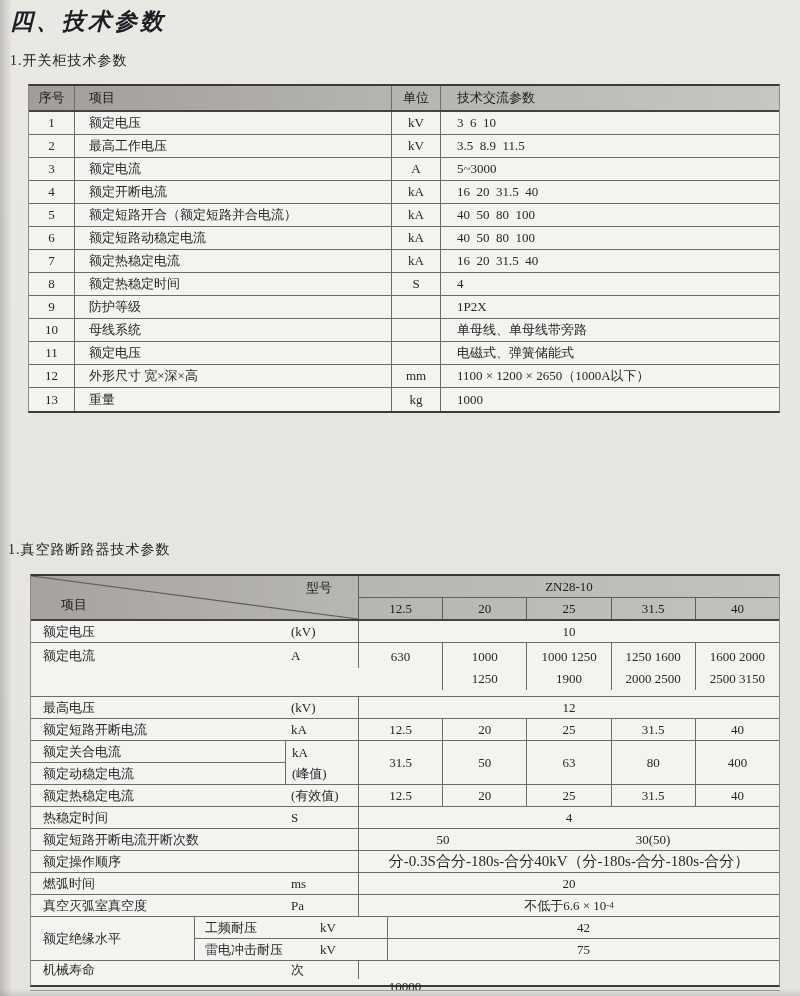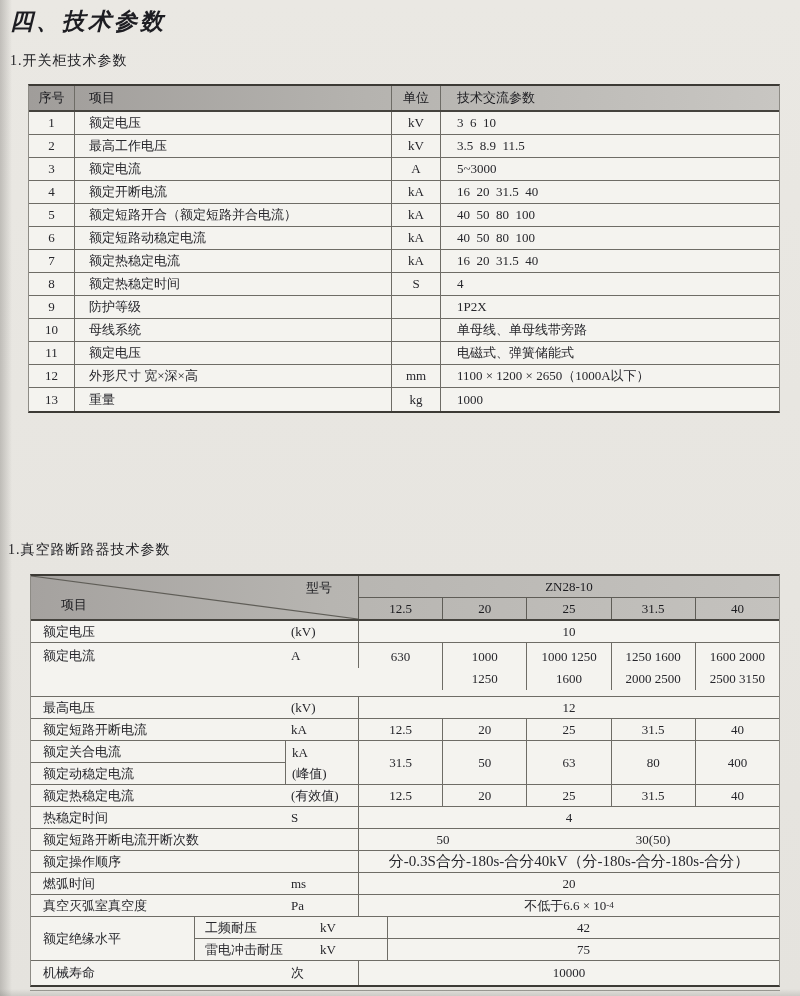--- a/index.html
+++ b/index.html
@@ -37,21 +37,21 @@
   .t2h-left{width:328px;position:relative;border-right:1px solid #5f5d57;box-sizing:border-box;}
   .t2h-left svg{position:absolute;left:0;top:0;}
   .lbl-model{position:absolute;right:26px;top:3px;}
   .lbl-item{position:absolute;left:30px;bottom:5px;}
   .t2h-right{flex:1;display:flex;flex-direction:column;}
   .t2h-model{height:22px;display:flex;align-items:center;justify-content:center;border-bottom:1px solid #5f5d57;box-sizing:border-box;}
   .t2h-cols{flex:1;display:flex;}
   .t2h-cols .col+.col{border-left:1px solid #5f5d57;}
 
   .t2r{display:flex;height:22px;border-bottom:1px solid #6e6c66;box-sizing:border-box;align-items:stretch;}
-  #t2 .t2r:last-child{border-bottom:none;}
+  #t2 .t2r:last-child{border-bottom:none;flex-direction:column;}
   .t2-left{width:328px;display:flex;border-right:1px solid #6e6c66;box-sizing:border-box;}
   .t2-label{flex:1;padding-left:12px;display:flex;align-items:center;box-sizing:border-box;}
   .t2-unit{width:73px;padding-left:6px;display:flex;align-items:center;box-sizing:border-box;}
   .t2-vals{flex:1;display:flex;}
   .col{flex:1;display:flex;align-items:center;justify-content:center;text-align:center;}
   .bordered .col+.col{border-left:1px solid #6e6c66;}
   .spanv{flex:1;display:flex;align-items:center;justify-content:center;text-align:center;}
 
   .h54{height:54px;}
   .h44{height:44px;}
@@ -220,21 +220,21 @@
         <div class="col twolines">
             <div>630</div>
             <div></div>
           </div>
         <div class="col twolines">
             <div>1000</div>
             <div>1250</div>
           </div>
         <div class="col twolines">
             <div>1000 1250</div>
-            <div>1600</div>
+            <div>1900</div>
           </div>
         <div class="col twolines">
             <div>1250 1600</div>
             <div>2000 2500</div>
           </div>
         <div class="col twolines">
             <div>1600 2000</div>
             <div>2500 3150</div>
           </div>
       </div>

